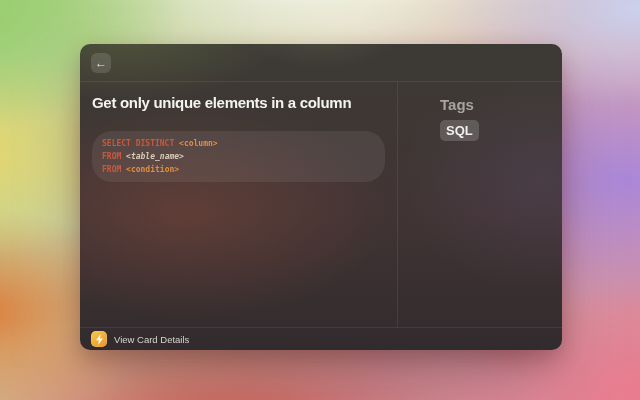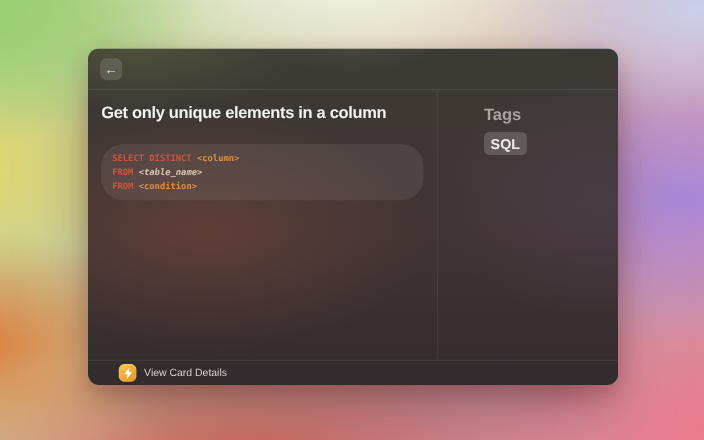--- a/index.html
+++ b/index.html
@@ -68,21 +68,21 @@
   .tags-label { color:#a7a49f; font-size:15px; font-weight:700; margin-top:4px; }
   .tag-list { margin-top:7px; display:flex; gap:6px; flex-wrap:wrap; }
   .tag {
     display:inline-block; padding:3px 6px; border-radius:5px;
     background:rgba(255,255,255,.17); color:#f0eeec;
     font-size:13px; font-weight:700; cursor:pointer;
   }
 
   .footer {
     flex:0 0 23px; height:23px; border-top:1px solid rgba(255,255,255,.08);
-    display:flex; align-items:center; gap:7px; padding:0 28px; cursor:pointer;
+    display:flex; align-items:center; gap:7px; padding:0 11px; cursor:pointer;
   }
   .zap-badge {
     width:16px; height:16px; border-radius:5px; flex:0 0 16px;
     background:linear-gradient(145deg, var(--gold1,#f6c94f), var(--gold2,#ec9426));
     display:flex; align-items:center; justify-content:center;
     box-shadow:inset 0 0 0 .5px rgba(255,255,255,.25);
   }
   .footer-label { color:#d8d5d1; font-size:9.5px; font-weight:500; }
 </style>
 </head>

